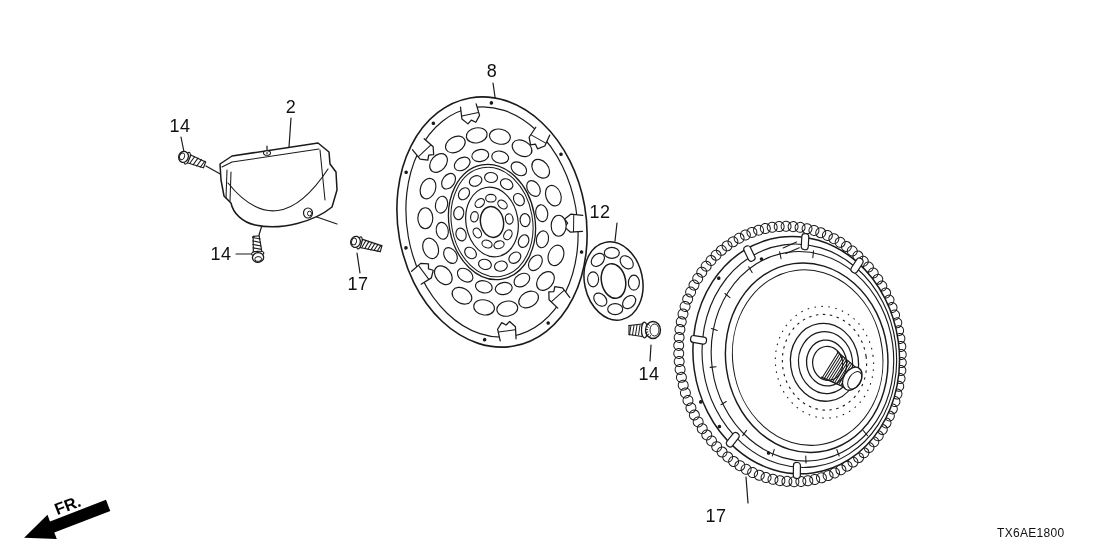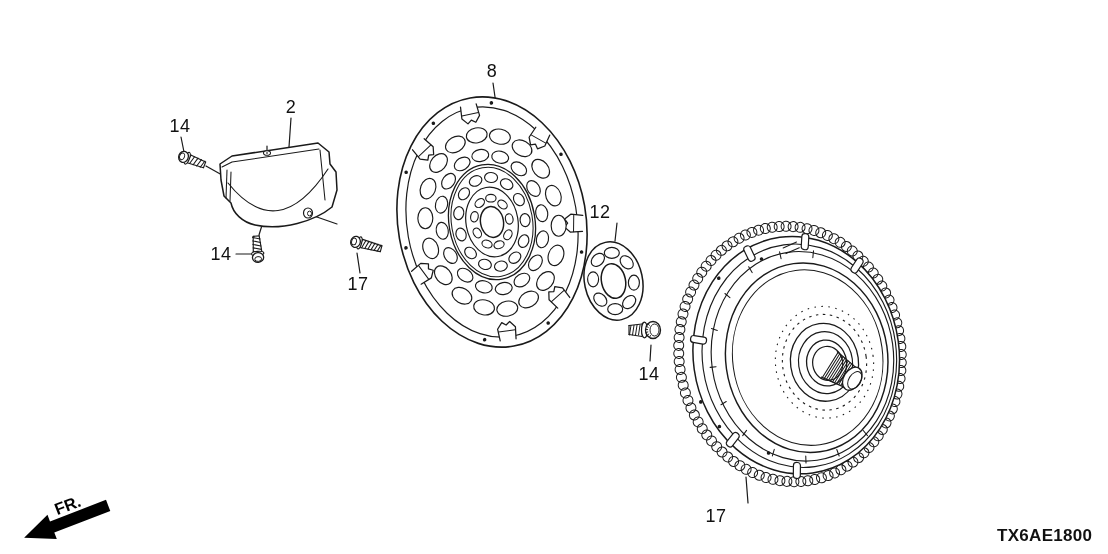--- a/index.html
+++ b/index.html
@@ -1,20 +1,20 @@
 <!DOCTYPE html>
 <html><head>
 <meta charset="utf-8">
 <style>
   html,body{margin:0;padding:0;background:#fff;}
   .stage{position:relative;width:1108px;height:554px;background:#fff;overflow:hidden;
          font-family:"Liberation Sans",sans-serif;}
   .callout{position:absolute;transform:translate(-50%,-50%);font-size:18px;font-weight:400;
            color:#111;letter-spacing:.5px;white-space:nowrap;}
-  .part-code{position:absolute;left:997px;top:526px;font-size:17px;font-weight:700;color:#111;
+  .part-code{position:absolute;left:997px;top:526px;font-size:12px;font-weight:400;color:#111;
              letter-spacing:.3px;}
   svg{position:absolute;left:0;top:0;}
 </style>
 </head>
 <body>
 
 <div class="stage">
 
   <svg id="art" width="1108" height="554" viewBox="0 0 1108 554">
     <g id="gen">

